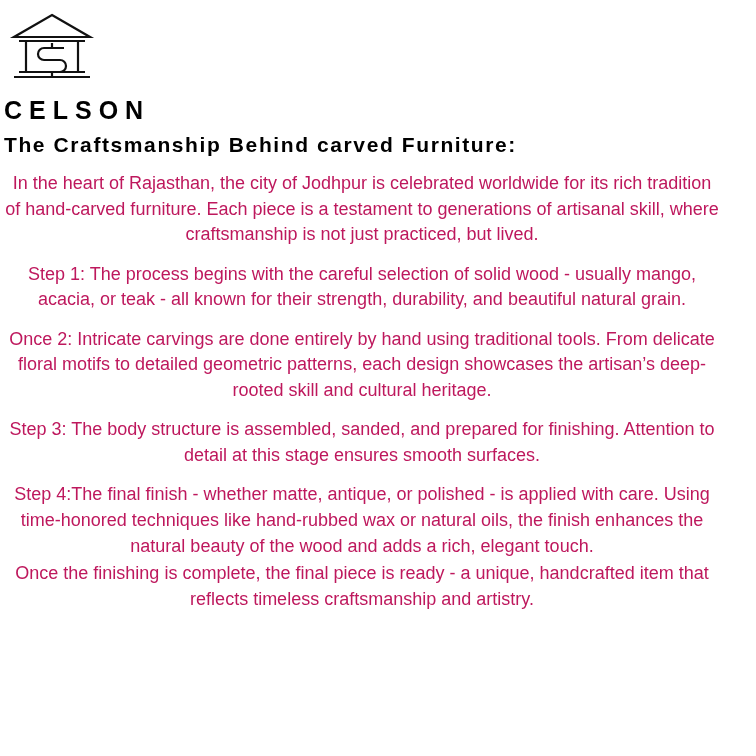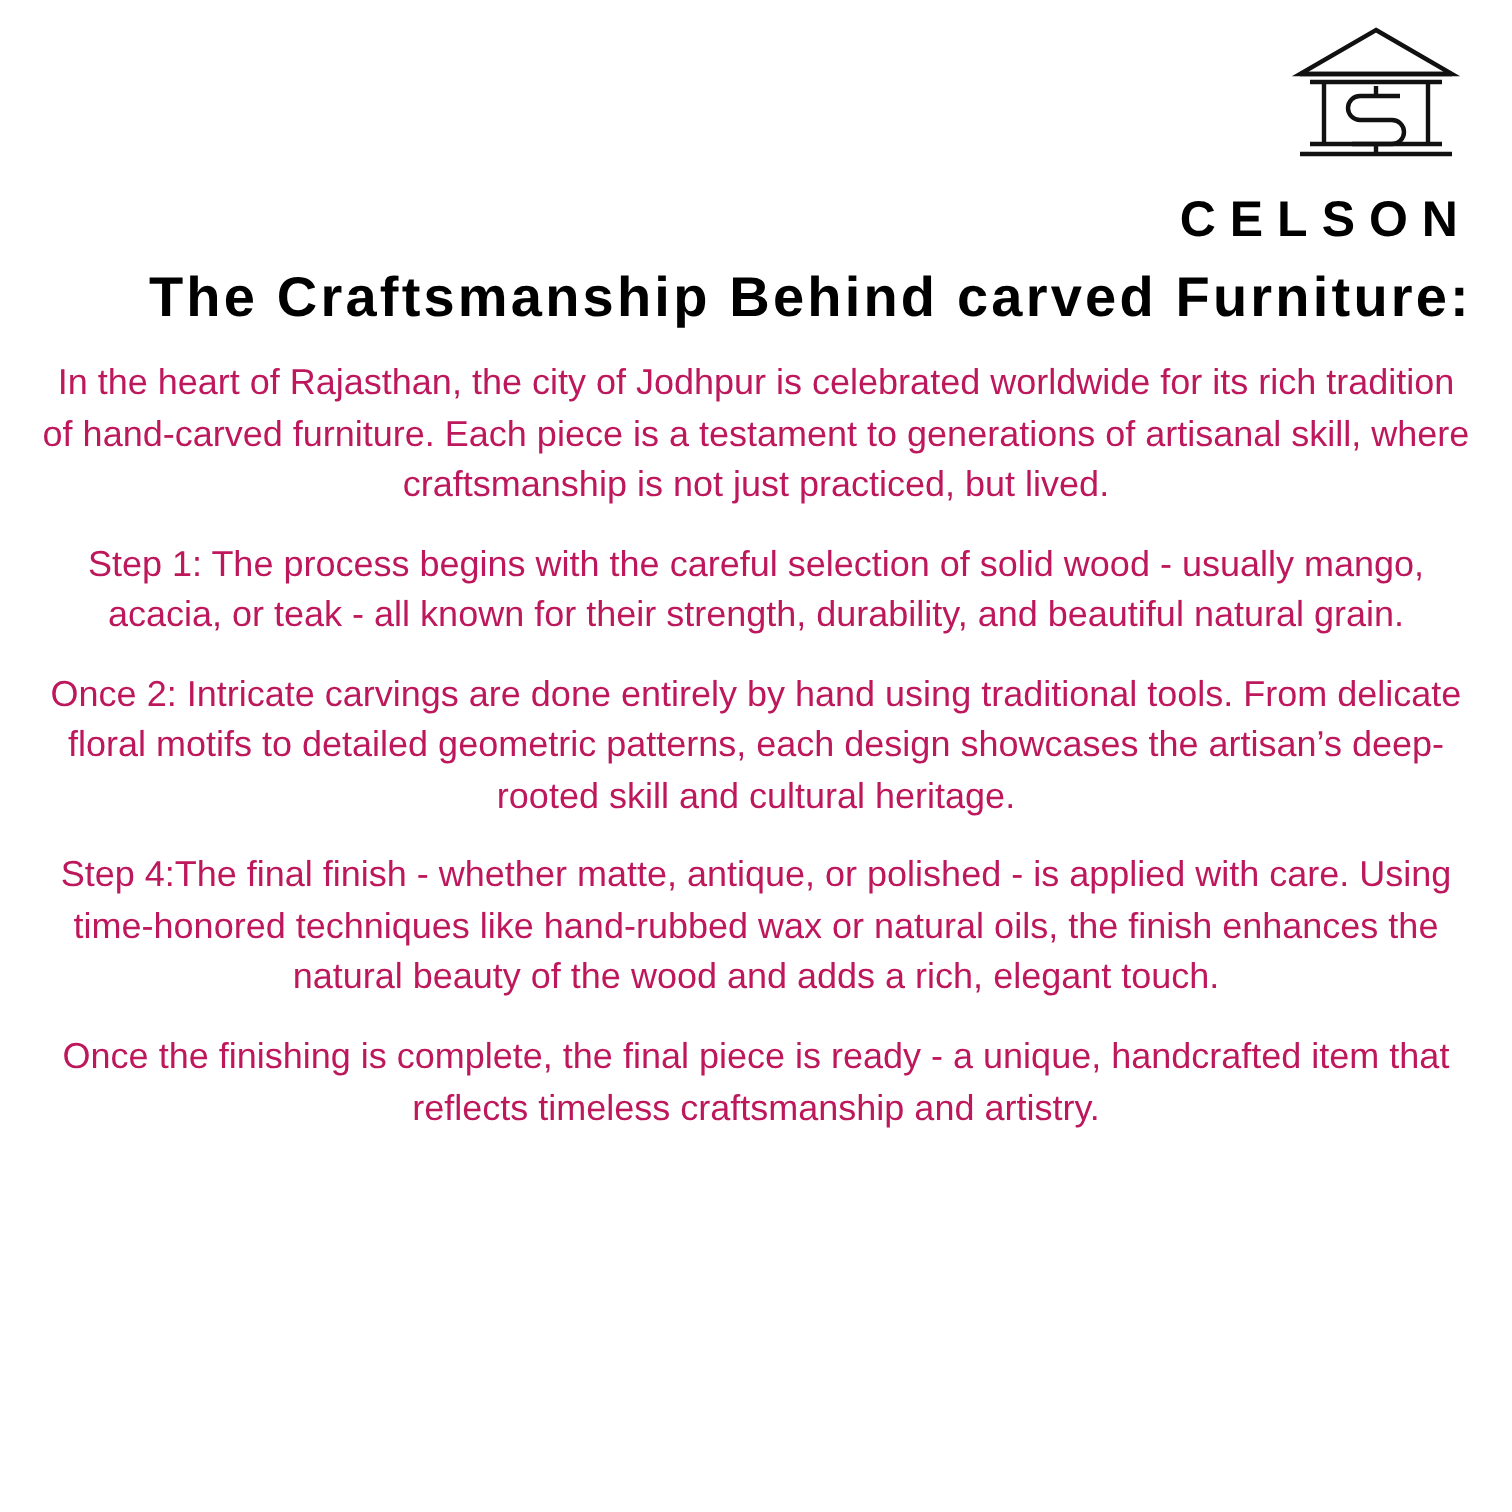--- a/index.html
+++ b/index.html
@@ -11,59 +11,59 @@
     height: 756px;
     background: #ffffff;
     font-family: "Liberation Sans", sans-serif;
     color: #111111;
     overflow: hidden;
   }
   .page {
     width: 756px;
     height: 756px;
     box-sizing: border-box;
-    padding: 8px 20px 10px 20px;
+    padding: 8px 20px 10px 4px;
     display: flex;
     flex-direction: column;
-    align-items: flex-end;
+    align-items: flex-start;
   }
   .logo-wrap {
     margin-top: 2px;
     margin-bottom: 2px;
     display: flex;
     justify-content: center;
     align-items: center;
   }
   .brand {
     font-size: 25px;
     font-weight: bold;
     letter-spacing: 7px;
     text-align: center;
     margin-top: 4px;
     margin-bottom: 8px;
     color: #000;
   }
   .headline {
-    font-size: 28px;
+    font-size: 21px;
     font-weight: bold;
     letter-spacing: 1.6px;
     text-align: center;
     margin-bottom: 14px;
     color: #000;
   }
   .para {
     font-size: 18px;
     line-height: 1.42;
     text-align: center;
     margin: 0 0 14px 0;
     color: #be185d;
     max-width: 716px;
   }
   .para.tight {
-    margin-bottom: 14px;
+    margin-bottom: 2px;
   }
   .para b {
     font-weight: normal;
   }
 </style>
 </head>
 <body>
 
 <div class="page">
 
@@ -91,20 +91,23 @@
   <p class="para">In the heart of Rajasthan, the city of Jodhpur is celebrated worldwide for its rich tradition of hand-carved furniture. Each piece is a testament to generations of artisanal skill, where craftsmanship is not just practiced, but lived.</p>
 
   <p class="para">
     <b>Step 1:</b><span> The process begins with the careful selection of solid wood - usually mango, acacia, or teak - all known for their strength, durability, and beautiful natural grain.</span>
   </p>
 
   <p class="para">
     <b>Once 2:</b><span> Intricate carvings are done entirely by hand using traditional tools. From delicate floral motifs to detailed geometric patterns, each design showcases the artisan’s deep-rooted skill and cultural heritage.</span>
   </p>
 
+  <p class="para">
+    <b>Step 3:</b><span> The body structure is assembled, sanded, and prepared for finishing. Attention to detail at this stage ensures smooth surfaces.</span>
+  </p>
 
   <p class="para tight">
     <b>Step 4:</b><span>The final finish - whether matte, antique, or polished - is applied with care. Using time-honored techniques like hand-rubbed wax or natural oils, the finish enhances the natural beauty of the wood and adds a rich, elegant touch.</span>
   </p>
 
   <p class="para">Once the finishing is complete, the final piece is ready - a unique, handcrafted item that reflects timeless craftsmanship and artistry.</p>
 
 </div>
 
 </body></html>

